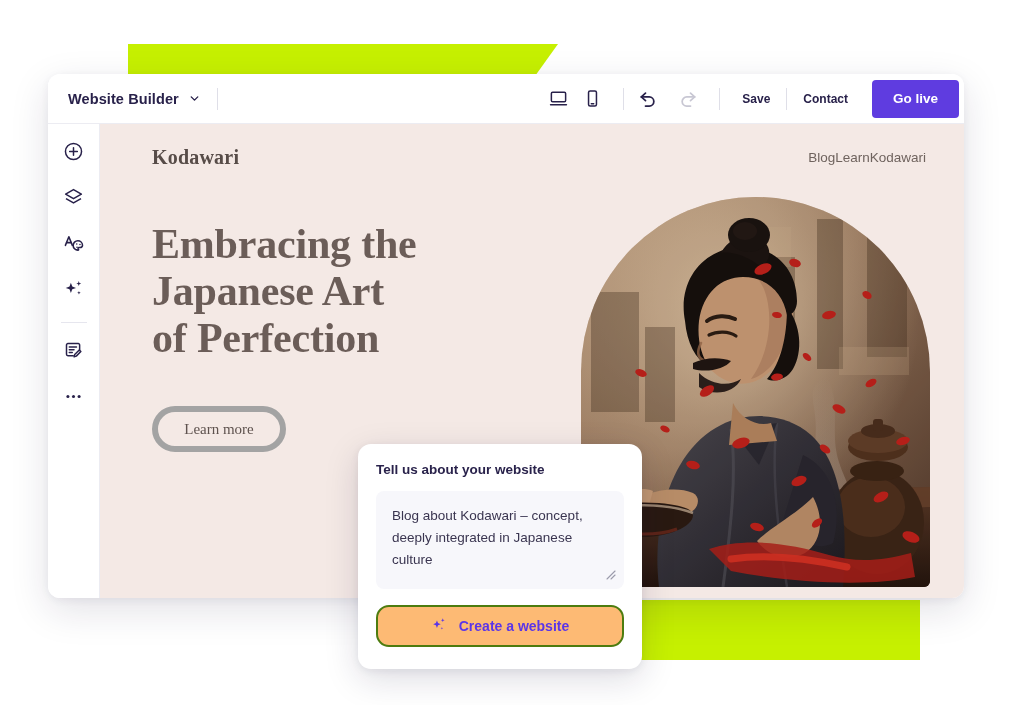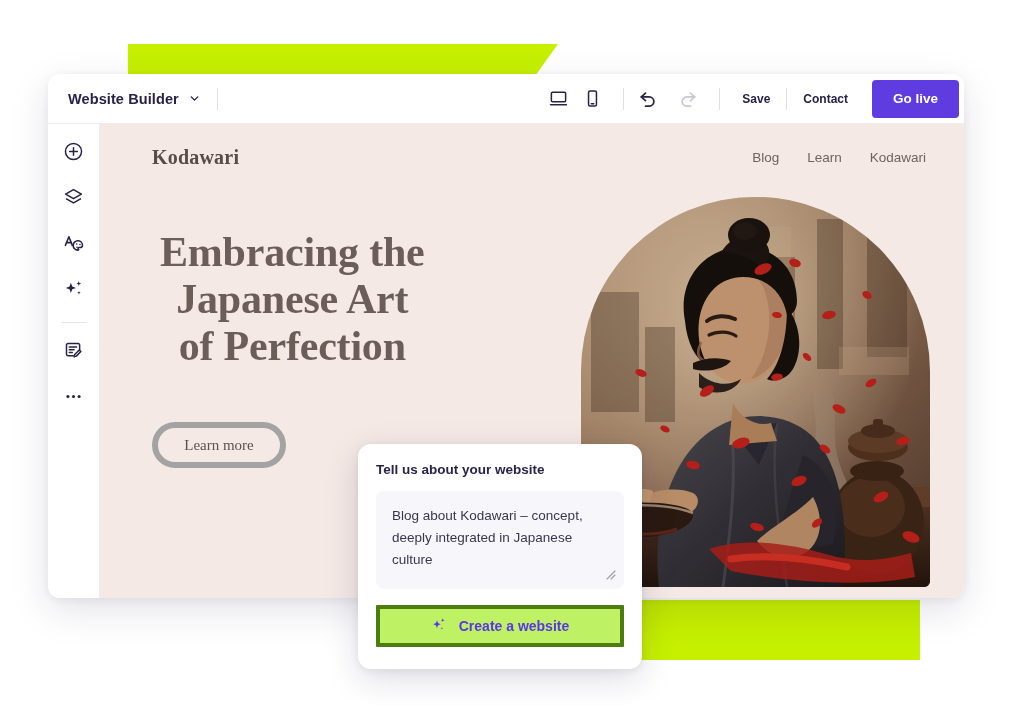--- a/index.html
+++ b/index.html
@@ -169,43 +169,41 @@
   .logo {
     font-family: "Liberation Serif", serif;
     font-size: 20px;
     font-weight: bold;
     color: #574c48;
     letter-spacing: .2px;
   }
   .nav-links {
     margin-left: auto;
     display: flex;
-    gap: 28px;
   }
   .nav-links span {
     font-size: 13.5px;
     color: #6f635e;
   }
 
   .hero {
     display: flex;
     padding: 0 0 0 52px;
     position: relative;
   }
   .hero-text { padding-top: 52px; position: relative; z-index: 2;}
   .headline {
     font-family: "Liberation Serif", serif;
     font-weight: bold;
     font-size: 42px;
     line-height: 1.12;
     color: #6b5d58;
-    margin: 8px;
+    margin: 0;
     letter-spacing: -.2px;
     white-space: pre-line;
-    text-align: center;
   }
   .learn-btn {
     margin-top: 44px;
     display: inline-flex;
     align-items: center;
     justify-content: center;
     width: 134px;
     height: 46px;
     border: 6px solid #a3a3a3;
     border-radius: 26px;
@@ -263,23 +261,23 @@
     right: 6px;
     bottom: 5px;
     width: 11px;
     height: 11px;
     cursor: nwse-resize;
   }
   .ai-btn {
     margin-top: 16px;
     width: 100%;
     height: 42px;
-    border: 4px solid #4d7c0f;
-    border-radius: 1px;
-    background: #bef264;
+    border: 2px solid #4d7c0f;
+    border-radius: 13px;
+    background: #fdba74;
     display: flex;
     align-items: center;
     justify-content: center;
     gap: 11px;
     cursor: pointer;
     font-family: inherit;
   }
   .ai-btn-label {
     font-size: 14px;
     font-weight: bold;

